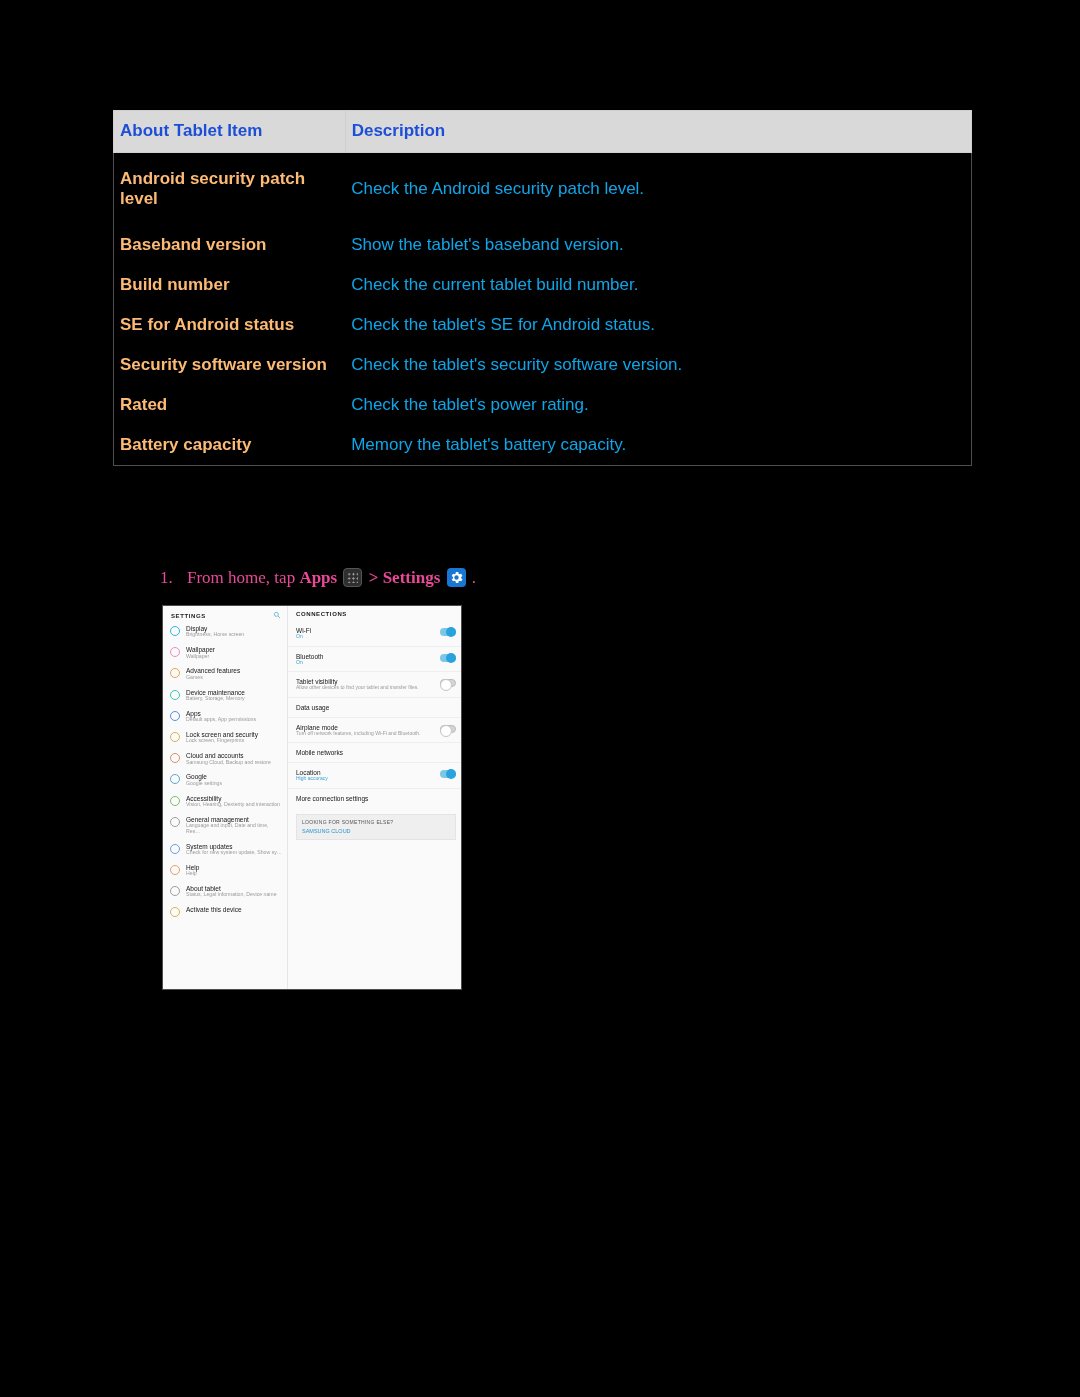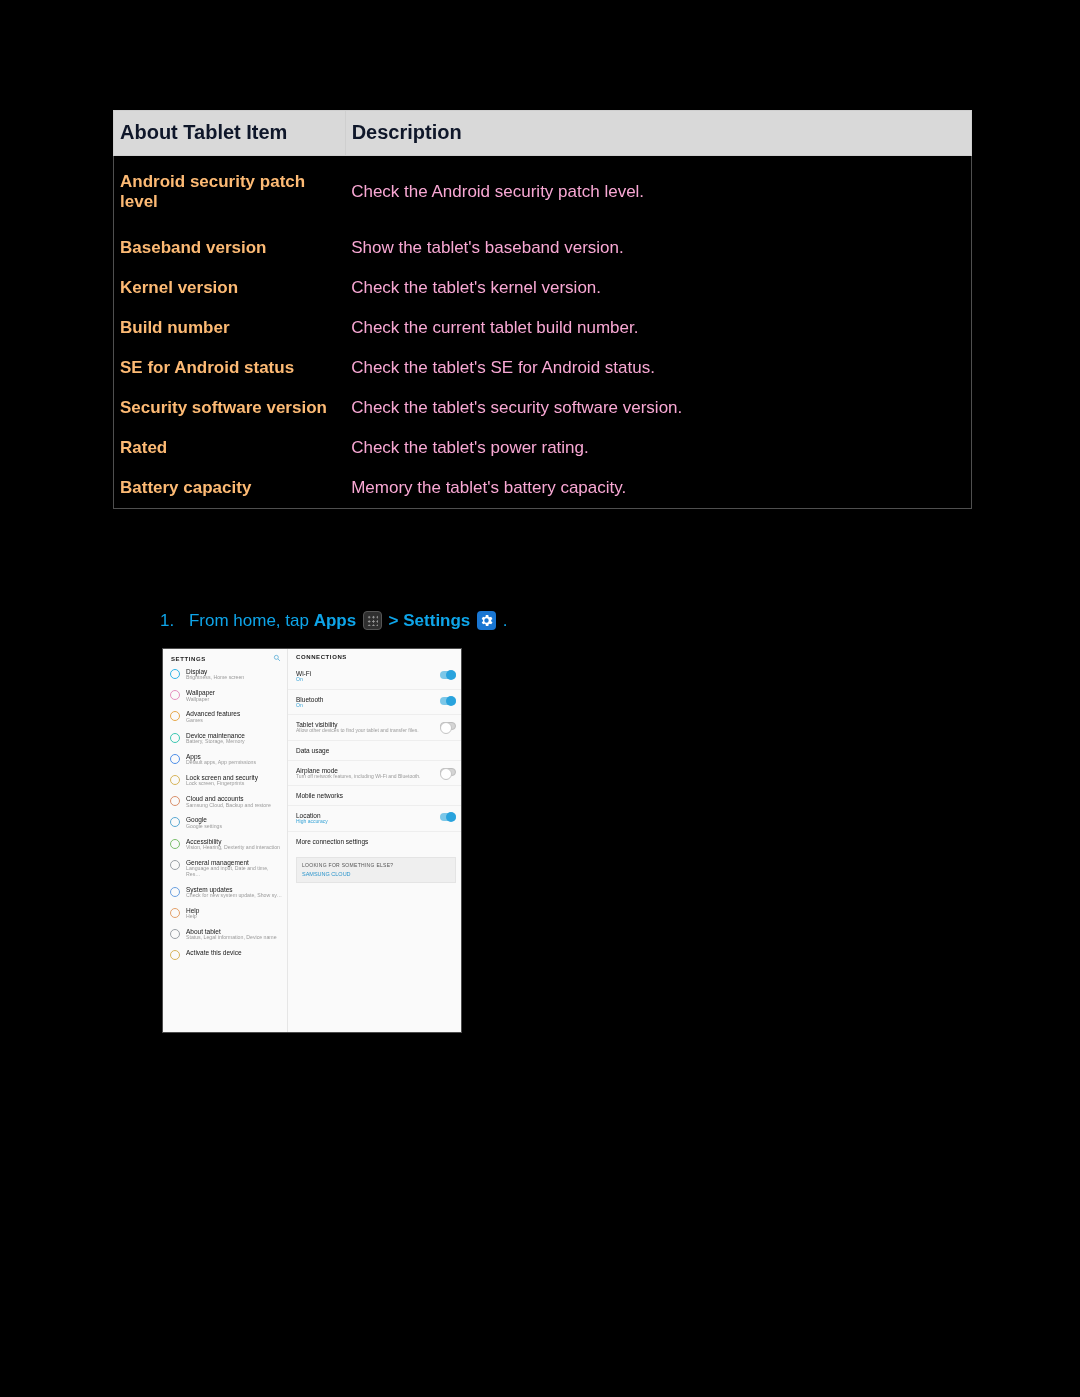--- a/index.html
+++ b/index.html
@@ -2,29 +2,29 @@
 <html><head>
 <meta charset="utf-8">
 <style>
   * { box-sizing: border-box; margin: 0; padding: 0; }
   html, body { width: 1080px; height: 1397px; background: #000; font-family: Arial, Helvetica, sans-serif; }
   .page { width: 1080px; height: 1397px; background: #000; position: relative; }
 
   
   .table-wrap { margin: 110px 108px 0 113px; }
   table { width: 100%; border-collapse: collapse; border: 1px solid #4f4f4f; }
-  th { background: #d9d9d9; color: #0f172a; text-align: left; font-weight: bold; font-size: 20px; padding: 10px 6px 11px 6px; border: 1px solid #cfcfcf; }
+  th { background: #d9d9d9; color: #1d4ed8; text-align: left; font-weight: bold; font-size: 17px; padding: 10px 6px 11px 6px; border: 1px solid #cfcfcf; }
   th.col-item { width: 27%; }
-  td { font-size: 17px; color: #f9a8d4; padding: 10px 6px; vertical-align: middle; }
+  td { font-size: 17px; color: #0ea5e9; padding: 10px 6px; vertical-align: middle; }
   td.item { color: #fdba74; font-weight: bold; }
   tr.data td { border: none; }
   tbody tr { }
 
   
-  .instr { margin: 102px 0 0 160px; color: #0ea5e9; font-size: 17px; }
+  .instr { margin: 102px 0 0 160px; color: #ec4899; font-size: 17px; font-family: Liberation Serif, serif; }
   .instr b { font-weight: bold; }
   .instr .icon-box { display: inline-block; width: 19px; height: 19px; border-radius: 4px; vertical-align: text-bottom; position: relative; margin: 0 2px; }
   .apps-icon { background: #2f2f2f; border: 1px solid #555; }
   .apps-icon::after { content: ""; position: absolute; inset: 3px; background-image: radial-gradient(circle, #999 1px, transparent 1.2px); background-size: 4.3px 4.3px; }
   .settings-icon { background: #1976d2; }
   .settings-icon svg { position: absolute; inset: 2px; }
 
   
   .shot { width: 300px; height: 385px; background: #fafafa; border: 1px solid #4c4c4c; margin: 17px 0 0 162px; display: flex; font-family: Arial, sans-serif; }
   .sidebar { width: 125px; border-right: 1px solid #e6e6e6; background: #fafafa; overflow: hidden; }
@@ -71,24 +71,20 @@
     <tbody id="tbl-body">
           <tr class="data">
             <td class="item" style="padding-top: 16px; padding-bottom: 16px;">Android security patch level</td>
             <td>Check the Android security patch level.</td>
           </tr>
           <tr class="data">
             <td class="item">Baseband version</td>
             <td>Show the tablet's baseband version.</td>
           </tr>
           <tr class="data">
-            <td class="item">Kernel version</td>
-            <td>Check the tablet's kernel version.</td>
-          </tr>
-          <tr class="data">
             <td class="item">Build number</td>
             <td>Check the current tablet build number.</td>
           </tr>
           <tr class="data">
             <td class="item">SE for Android status</td>
             <td>Check the tablet's SE for Android status.</td>
           </tr>
           <tr class="data">
             <td class="item">Security software version</td>
             <td>Check the tablet's security software version.</td>

